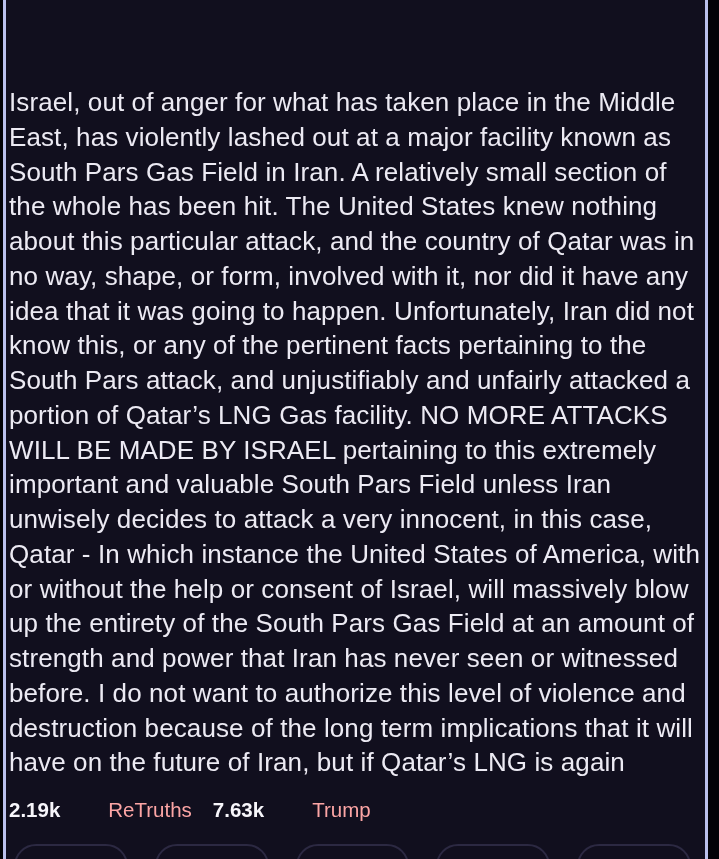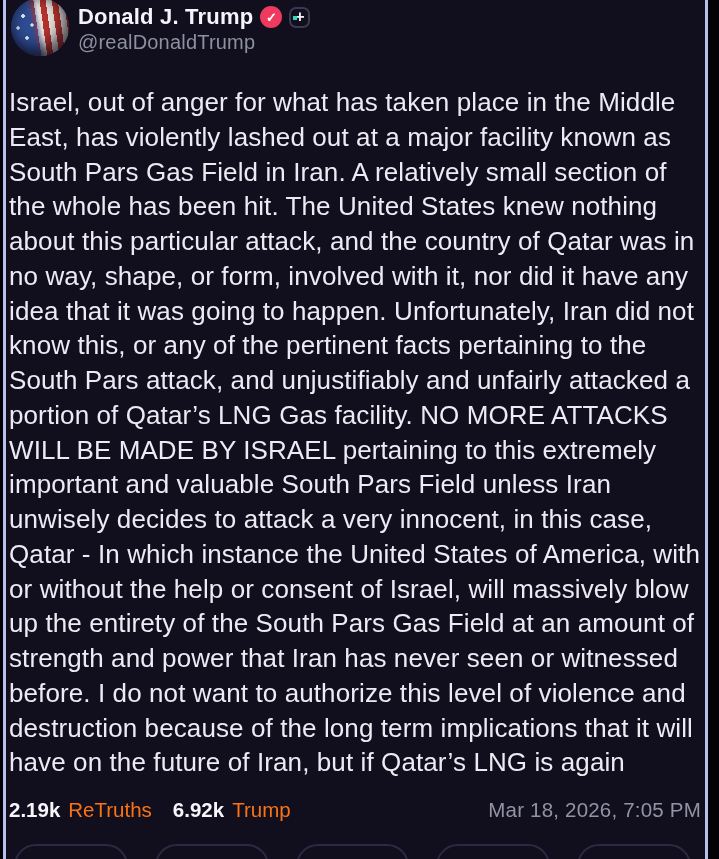--- a/index.html
+++ b/index.html
@@ -76,21 +76,21 @@
   }
   
   .stats-row {
     position: absolute; left: 0; top: 798px;
     width: 100%; padding: 0 4px 0 3px;
     display: flex; align-items: baseline;
     font-size: 20.5px;
   }
   .stat-group { display: flex; align-items: flex-start; gap: 8px; cursor: pointer; }
   .stat-count { font-weight: bold; color: #f7f6fb; }
-  .stat-label { color: #f97316; }
+  .stat-label { color: #fca5a5; margin-left: 40px; }
   .stat-gap { width: 21px; }
   .timestamp { margin-left: auto; color: #9194a4; letter-spacing: .2px; }
   
   .actions-row {
     position: absolute; left: 0; top: 844px;
     width: 100%; padding: 0 14px 0 8px;
     display: flex; gap: 27px;
   }
   .action-button {
     flex: 1 1 0;
@@ -98,46 +98,33 @@
     border: 2px solid #2c2942;
     border-radius: 22px;
     background: transparent;
   }
 </style>
 </head>
 <body>
 
 <div class="post-card">
 
-  <div class="header">
-    <div class="avatar"></div>
-    <div class="name-row">
-      <span class="display-name">Donald J. Trump</span>
-      <span class="verified-badge">✓</span>
-      <span class="plus-chip">
-        <span class="teal-dot"></span>
-        <span>+</span>
-      </span>
-    </div>
-    <div class="handle">@realDonaldTrump</div>
-  </div>
 
   <div class="body-text">Israel, out of anger for what has taken place in the Middle East, has violently lashed out at a major facility known as South Pars Gas Field in Iran. A relatively small section of the whole has been hit. The United States knew nothing about this particular attack, and the country of Qatar was in no way, shape, or form, involved with it, nor did it have any idea that it was going to happen. Unfortunately, Iran did not know this, or any of the pertinent facts pertaining to the South Pars attack, and unjustifiably and unfairly attacked a portion of Qatar’s LNG Gas facility. NO MORE ATTACKS WILL BE MADE BY ISRAEL pertaining to this extremely important and valuable South Pars Field unless Iran unwisely decides to attack a very innocent, in this case, Qatar - In which instance the United States of America, with or without the help or consent of Israel, will massively blow up the entirety of the South Pars Gas Field at an amount of strength and power that Iran has never seen or witnessed before. I do not want to authorize this level of violence and destruction because of the long term implications that it will have on the future of Iran, but if Qatar’s LNG is again attacked, I will not hesitate to do so. Thank you for your attention to this matter. President DONALD J. TRUMP</div>
 
   <div class="stats-row">
     <span class="stat-group">
       <span class="stat-count">2.19k</span>
       <span class="stat-label">ReTruths</span>
     </span>
     <span class="stat-gap"></span>
     <span class="stat-group">
-      <span class="stat-count">6.92k</span>
+      <span class="stat-count">7.63k</span>
       <span class="stat-label">Trump</span>
     </span>
-    <span class="timestamp">Mar 18, 2026, 7:05 PM</span>
   </div>
 
   <div class="actions-row">
     <div class="action-button"></div>
     <div class="action-button"></div>
     <div class="action-button"></div>
     <div class="action-button"></div>
     <div class="action-button"></div>
   </div>
 

